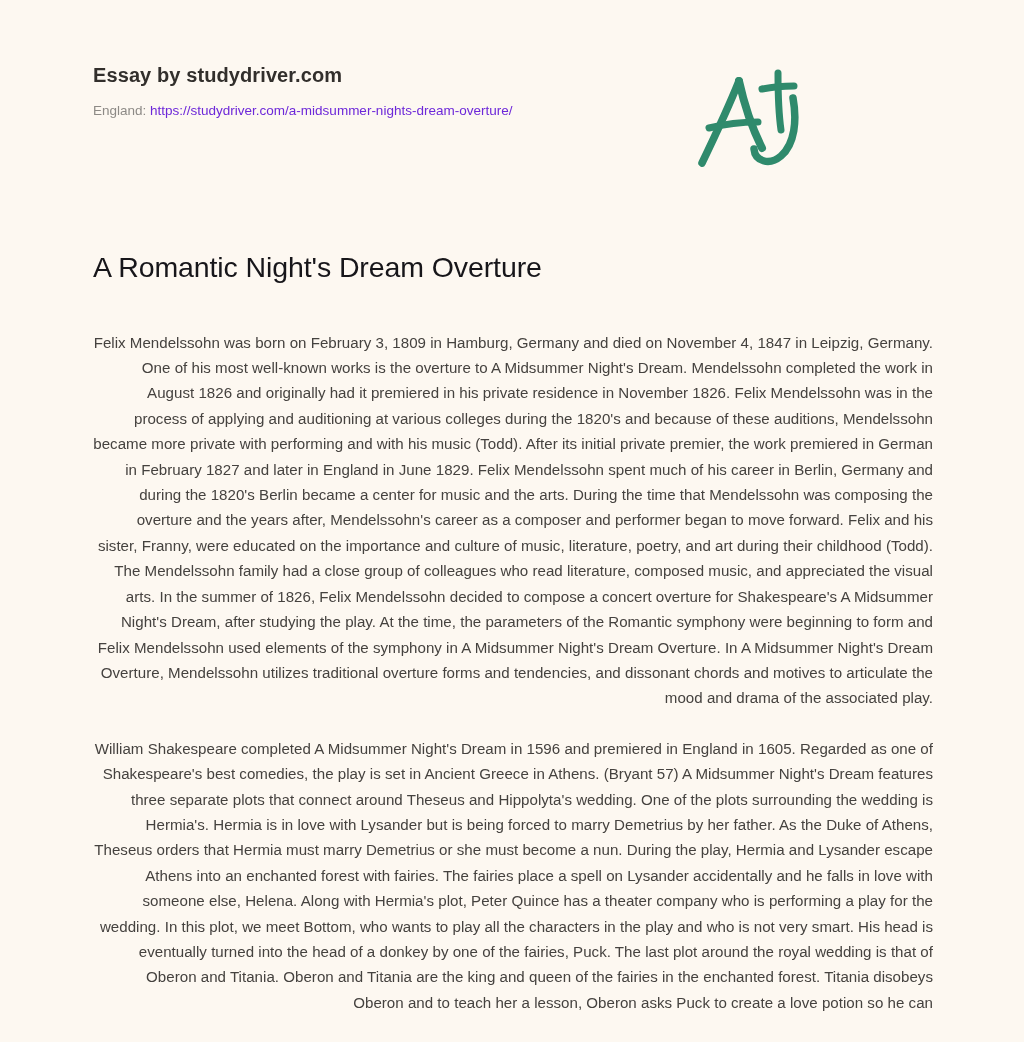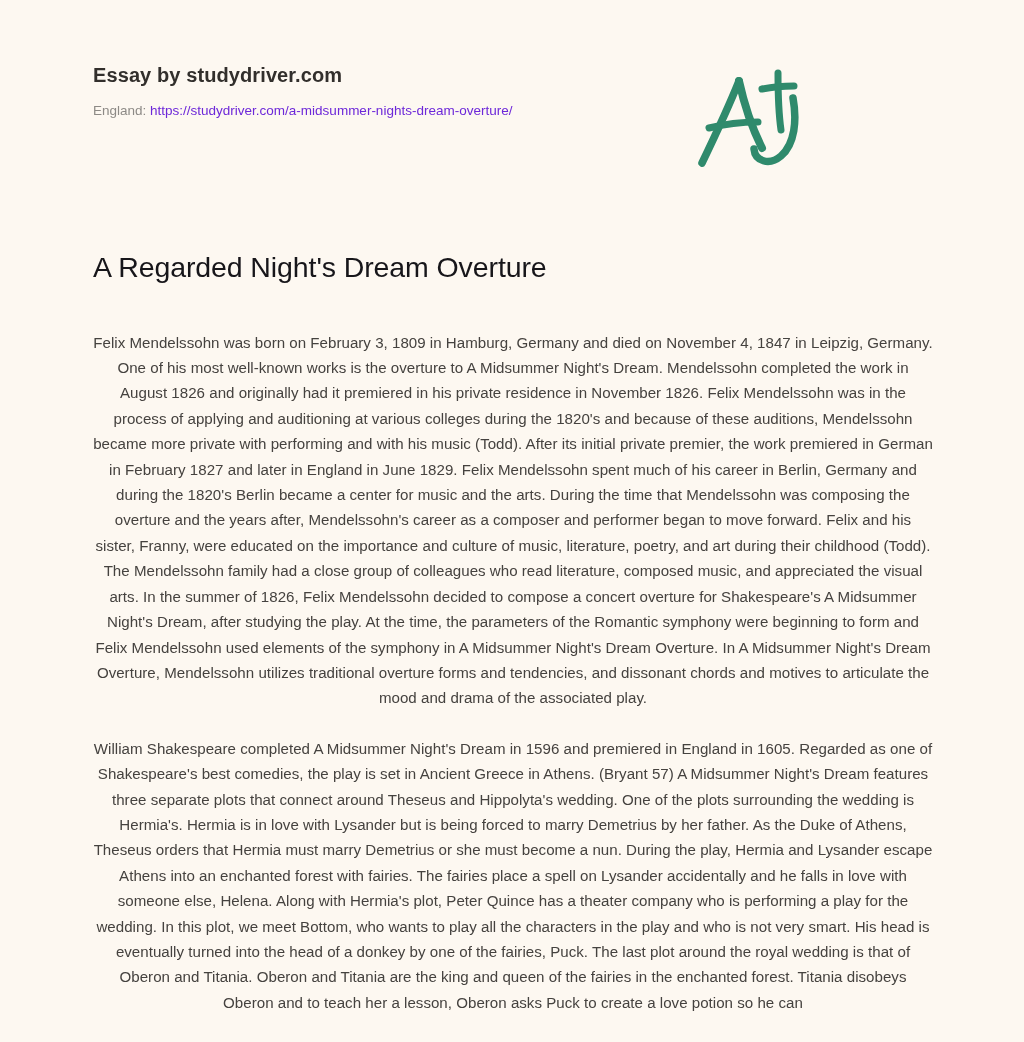--- a/index.html
+++ b/index.html
@@ -87,21 +87,21 @@
 
   .article-body {
     margin-top: 44px;
   }
 
   .article-body p {
     margin: 0 0 25px 0;
     font-size: 15.1px;
     line-height: 25.4px;
     color: #45423f;
-    text-align: center;
+    text-align: right;
     letter-spacing: 0.02px;
   }
 
   .article-body p:last-child {
     margin-bottom: 16px;
   }
 </style>
 </head>
 <body>
 
@@ -129,21 +129,21 @@
         <path d="M73 25 C 83 23, 95 22, 105 22" stroke-width="7"></path>
 
         <path d="M89 9 C 89 30, 90 52, 92 66" stroke-width="7"></path>
 
         <path d="M104 34 C 108 56, 106 80, 92 92 C 80 102, 66 97, 65 85" stroke-width="7.5"></path>
       </g>
     </svg>
   </div>
 
   <div class="article">
-    <h1 class="article-title">A Regarded Night's Dream Overture</h1>
+    <h1 class="article-title">A Romantic Night's Dream Overture</h1>
 
     <div class="article-body">
       <p>Felix Mendelssohn was born on February 3, 1809 in Hamburg, Germany and died on November 4, 1847 in Leipzig, Germany. One of his most well-known works is the overture to A Midsummer Night's Dream. Mendelssohn completed the work in August 1826 and originally had it premiered in his private residence in November 1826. Felix Mendelssohn was in the process of applying and auditioning at various colleges during the 1820's and because of these auditions, Mendelssohn became more private with performing and with his music (Todd). After its initial private premier, the work premiered in German in February 1827 and later in England in June 1829. Felix Mendelssohn spent much of his career in Berlin, Germany and during the 1820's Berlin became a center for music and the arts. During the time that Mendelssohn was composing the overture and the years after, Mendelssohn's career as a composer and performer began to move forward. Felix and his sister, Franny, were educated on the importance and culture of music, literature, poetry, and art during their childhood (Todd). The Mendelssohn family had a close group of colleagues who read literature, composed music, and appreciated the visual arts. In the summer of 1826, Felix Mendelssohn decided to compose a concert overture for Shakespeare's A Midsummer Night's Dream, after studying the play. At the time, the parameters of the Romantic symphony were beginning to form and Felix Mendelssohn used elements of the symphony in A Midsummer Night's Dream Overture. In A Midsummer Night's Dream Overture, Mendelssohn utilizes traditional overture forms and tendencies, and dissonant chords and motives to articulate the mood and drama of the associated play.</p>
       <p>William Shakespeare completed A Midsummer Night's Dream in 1596 and premiered in England in 1605. Regarded as one of Shakespeare's best comedies, the play is set in Ancient Greece in Athens. (Bryant 57) A Midsummer Night's Dream features three separate plots that connect around Theseus and Hippolyta's wedding. One of the plots surrounding the wedding is Hermia's. Hermia is in love with Lysander but is being forced to marry Demetrius by her father. As the Duke of Athens, Theseus orders that Hermia must marry Demetrius or she must become a nun. During the play, Hermia and Lysander escape Athens into an enchanted forest with fairies. The fairies place a spell on Lysander accidentally and he falls in love with someone else, Helena. Along with Hermia's plot, Peter Quince has a theater company who is performing a play for the wedding. In this plot, we meet Bottom, who wants to play all the characters in the play and who is not very smart. His head is eventually turned into the head of a donkey by one of the fairies, Puck. The last plot around the royal wedding is that of Oberon and Titania. Oberon and Titania are the king and queen of the fairies in the enchanted forest. Titania disobeys Oberon and to teach her a lesson, Oberon asks Puck to create a love potion so he can</p>
     </div>
   </div>
 
 </div>
 
 </body></html>

